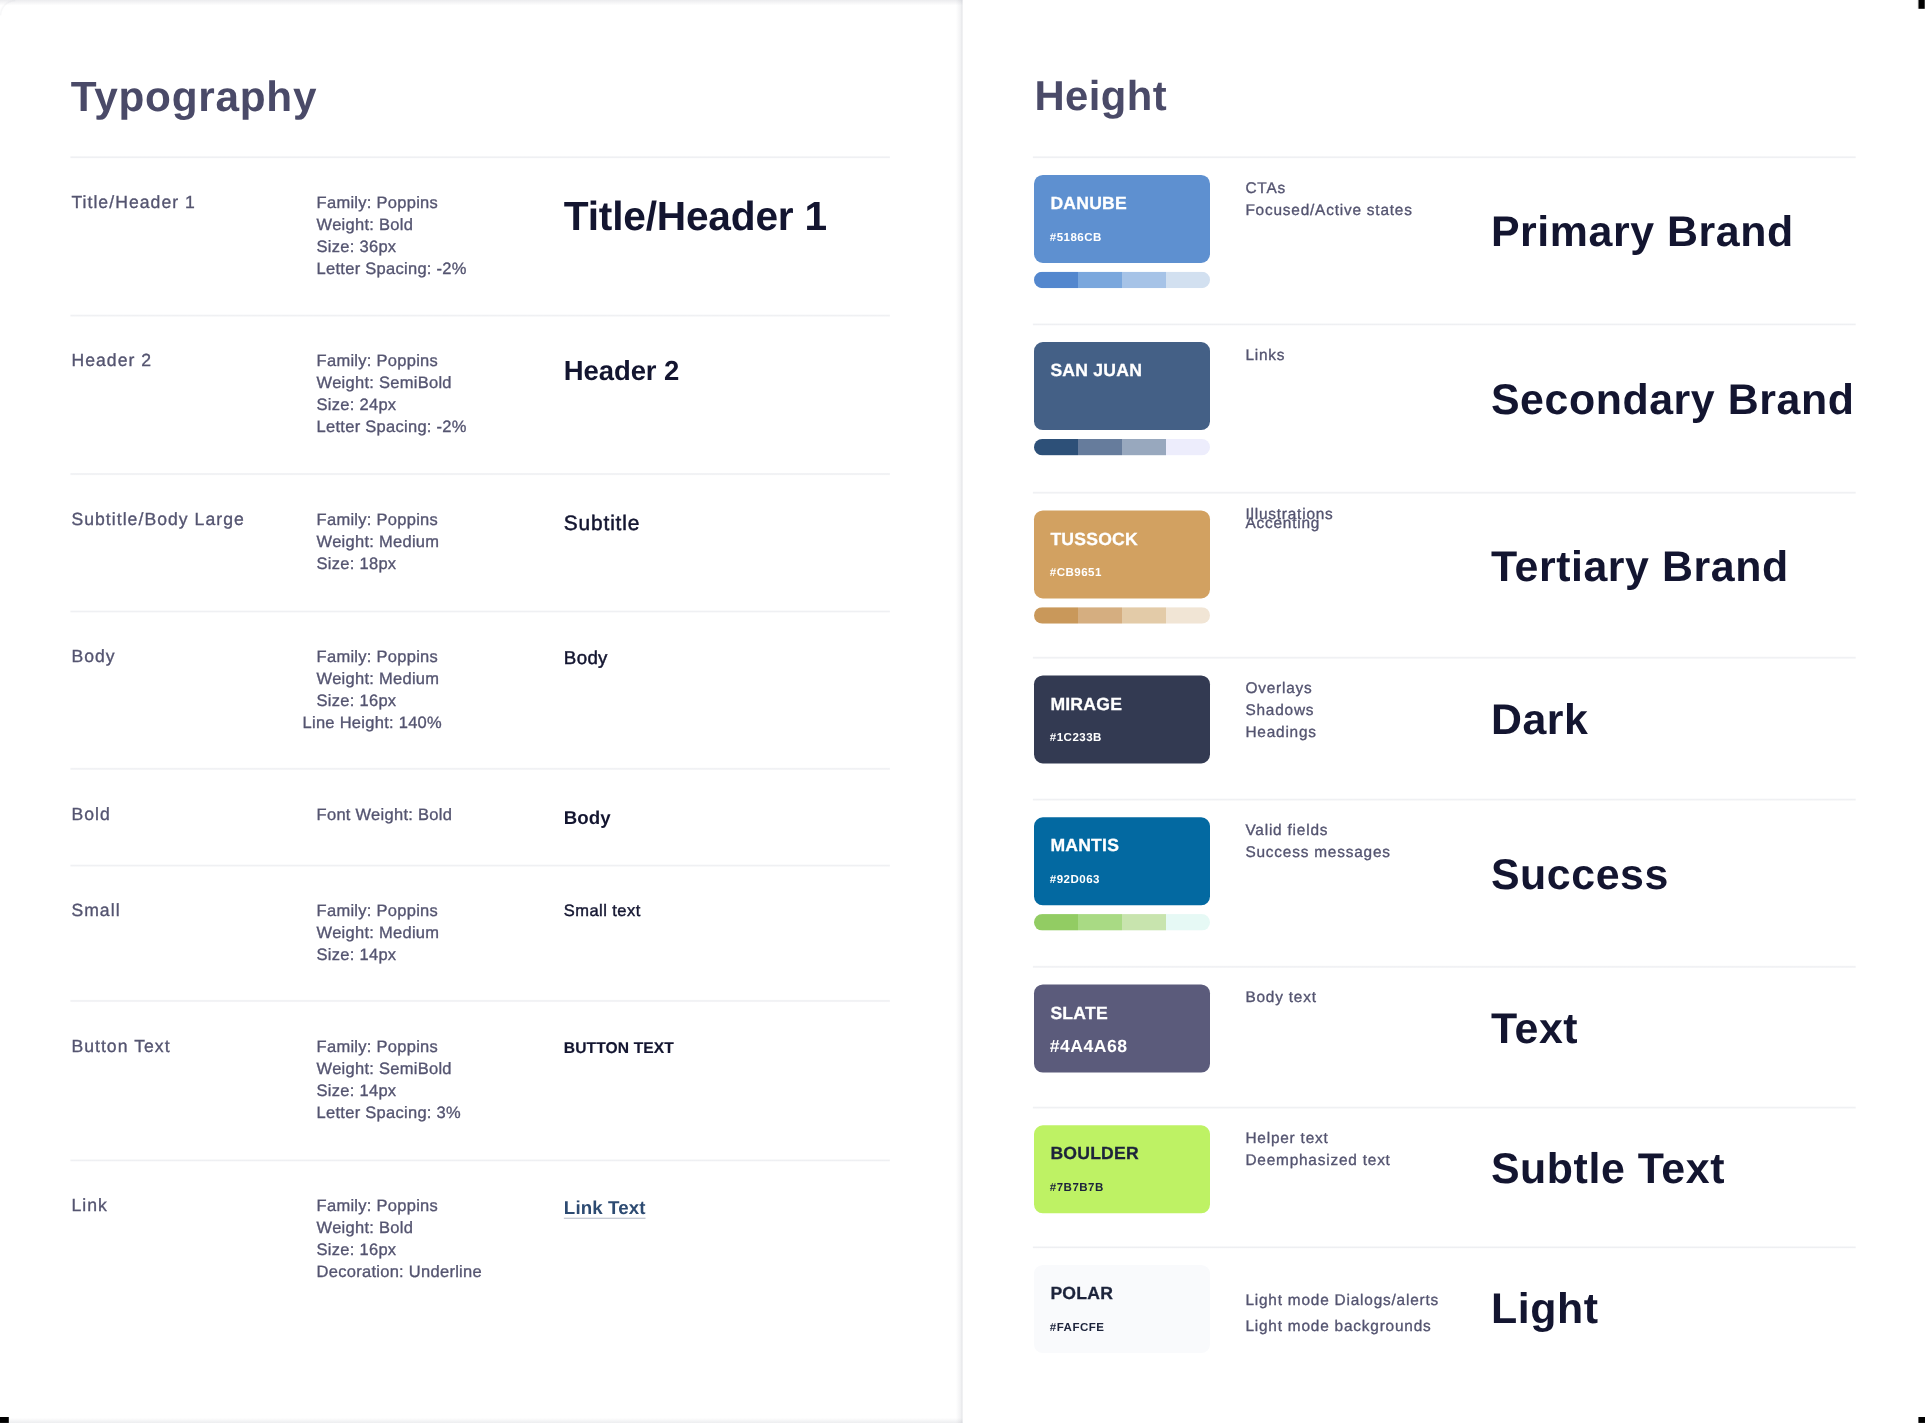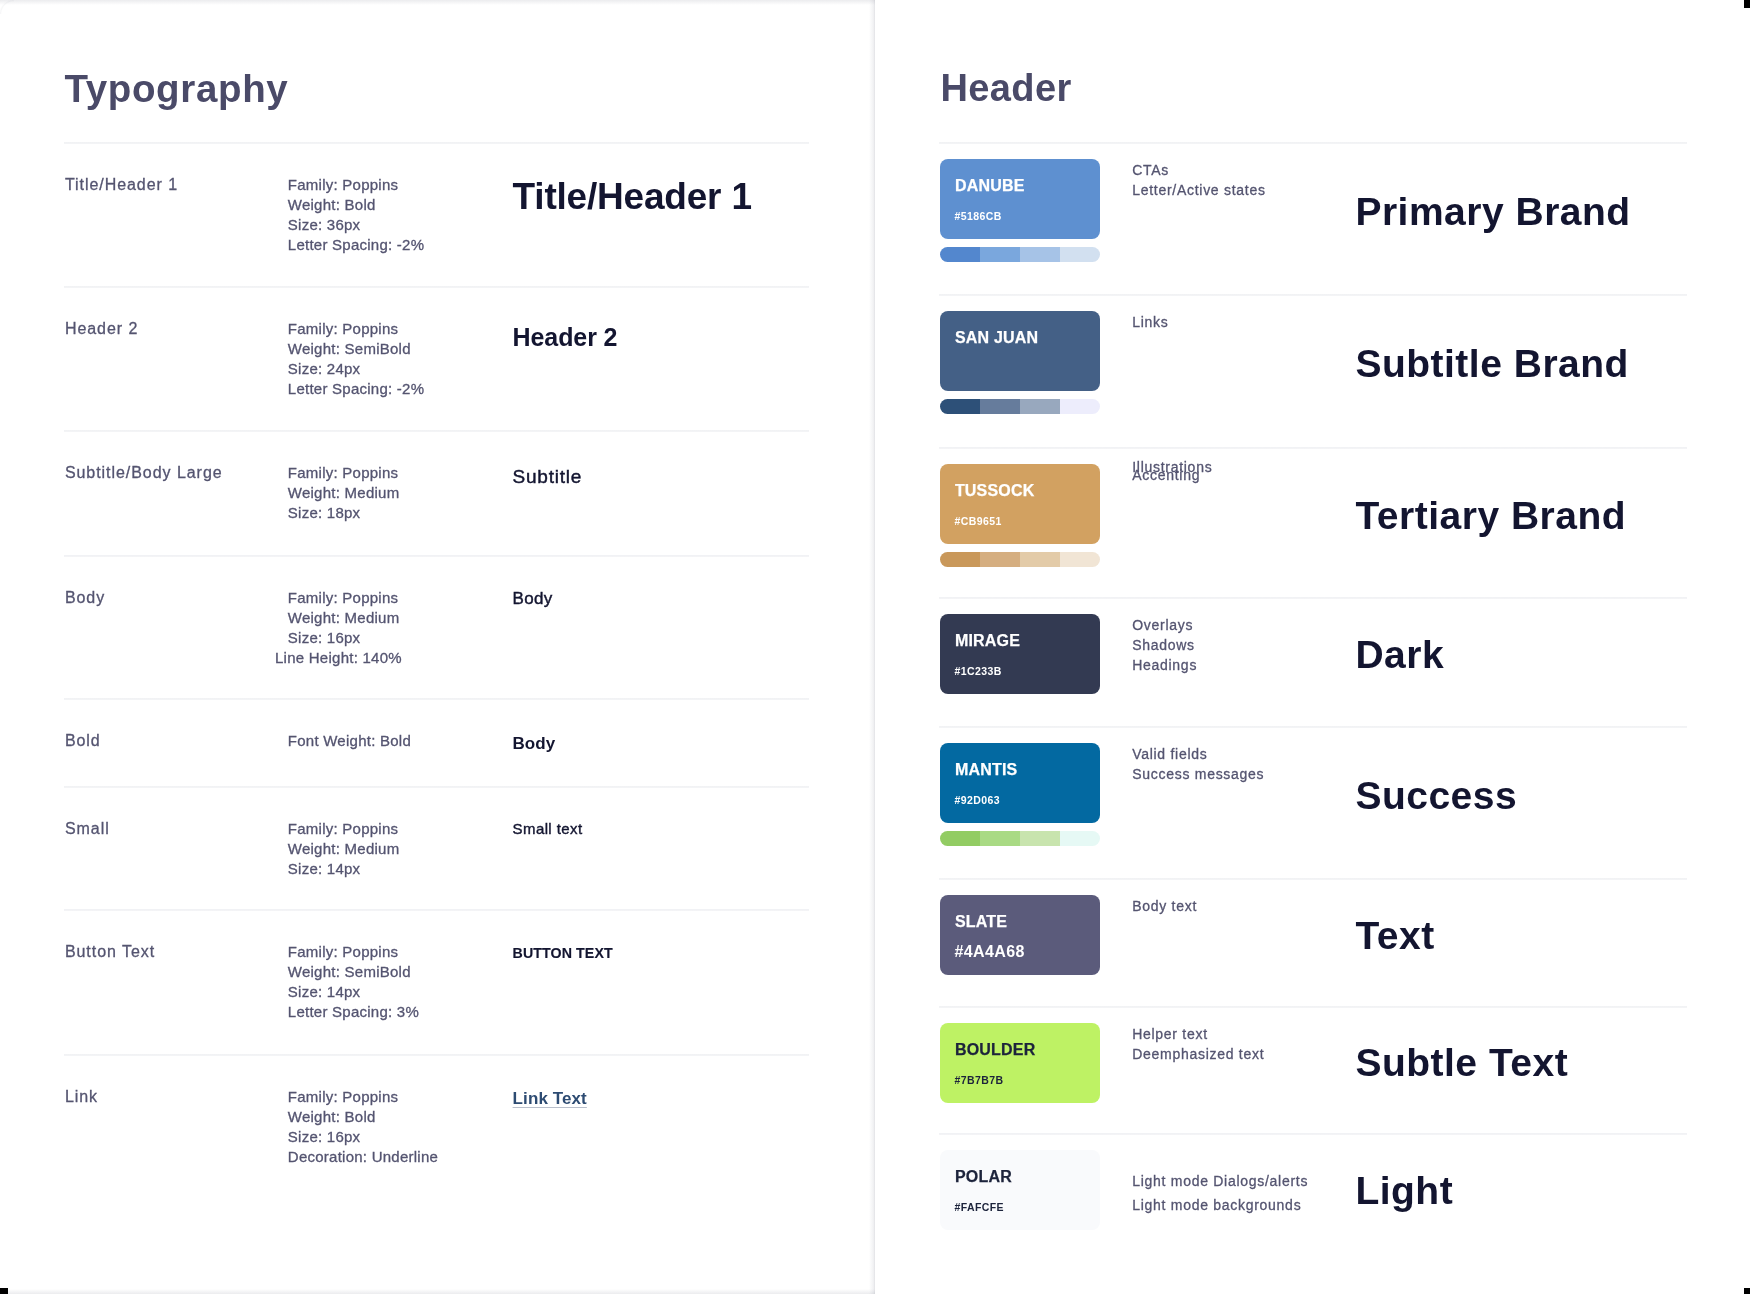--- a/index.html
+++ b/index.html
@@ -55,21 +55,21 @@
 <body>
 
 <div class="page">
   <div class="card-left"></div>
   <div class="sh-right"></div>
   <div class="sh-top"></div>
   <div class="sh-bottom"></div>
   <div class="corner-tl"></div>
   <div class="layer" id="stage">
     <div class="t sect-title" id="typography-title" style="left: 64.4px; top: 69.61px; font-size: 38.5px; line-height: 38.5px; letter-spacing: 0.65px; font-weight: bold;">Typography</div>
-    <div class="t sect-title" id="colors-title" style="left: 940.4px; top: 68.73px; font-size: 38px; line-height: 38px; letter-spacing: 0.4px; font-weight: bold;">Header</div>
+    <div class="t sect-title" id="colors-title" style="left: 940.4px; top: 68.73px; font-size: 38px; line-height: 38px; letter-spacing: 0.4px; font-weight: bold;">Height</div>
   <div class="hr" style="left: 64px; top: 142px; width: 745px;"></div>
       <div class="ty-row">
     <div class="t ty-label" style="left: 64.9px; top: 176.86px; font-size: 16px; line-height: 16px; letter-spacing: 0.95px;">Title/Header 1</div>
     <div class="t ty-sample" style="left: 512.6px; top: 177.88px; font-size: 37px; line-height: 37px; letter-spacing: -0.2px; font-weight: bold;">Title/Header 1</div>
   <div class="t ty-spec" style="left: 287.8px; top: 177.4px; font-size: 15px; line-height: 15px; letter-spacing: 0.25px;">Family: Poppins</div>
         <div class="t ty-spec" style="left: 287.8px; top: 197.4px; font-size: 15px; line-height: 15px; letter-spacing: 0.25px;">Weight: Bold</div>
         <div class="t ty-spec" style="left: 287.8px; top: 217.4px; font-size: 15px; line-height: 15px; letter-spacing: 0.25px;">Size: 36px</div>
         <div class="t ty-spec" style="left: 287.8px; top: 237.4px; font-size: 15px; line-height: 15px; letter-spacing: 0.25px;">Letter Spacing: -2%</div>
       </div>
       <div class="hr" style="left: 64px; top: 286px; width: 745px;"></div>
@@ -137,35 +137,35 @@
       <div class="t sw-hex" style="left: 14.9px; top: 52.31px; font-size: 10.5px; line-height: 10.5px; letter-spacing: 0.42px; font-weight: bold; color: rgb(255, 255, 255);">#5186CB</div>
     </div>
     <div class="tint" style="left: 939.5px; top: 247px;">
           <i style="background: rgb(83, 135, 206);"></i>
           <i style="background: rgb(122, 167, 221);"></i>
           <i style="background: rgb(166, 195, 231);"></i>
           <i style="background: rgb(210, 224, 240);"></i>
         </div>
     <div class="t cl-role" style="left: 1355.4px; top: 191.99px; font-size: 39px; line-height: 39px; letter-spacing: 0.5px; font-weight: bold;">Primary Brand</div>
   <div class="t cl-use" style="left: 1132.2px; top: 162.55px; font-size: 14px; line-height: 14px; letter-spacing: 0.72px;">CTAs</div>
-        <div class="t cl-use" style="left: 1132.2px; top: 182.55px; font-size: 14px; line-height: 14px; letter-spacing: 0.72px;">Letter/Active states</div>
+        <div class="t cl-use" style="left: 1132.2px; top: 182.55px; font-size: 14px; line-height: 14px; letter-spacing: 0.72px;">Focused/Active states</div>
       </div>
       <div class="hr" style="left: 939px; top: 294px; width: 748px;"></div>
       <div class="cl-row">
     <div class="sw" style="left: 939.5px; top: 311px; background: rgb(68, 96, 134);">
       <div class="t sw-name" style="left: 15.4px; top: 18.66px; font-size: 16px; line-height: 16px; letter-spacing: 0.2px; font-weight: bold; color: rgb(255, 255, 255); -webkit-text-stroke: 0.25px rgb(255, 255, 255);">SAN JUAN</div>
       <div class="t sw-hex" style="left: 14.9px; top: 52.31px; font-size: 10.5px; line-height: 10.5px; letter-spacing: 0.42px; font-weight: bold; color: rgb(255, 255, 255); margin-top: 40px;">#2F4E76</div>
     </div>
     <div class="tint" style="left: 939.5px; top: 399px;">
           <i style="background: rgb(45, 80, 120);"></i>
           <i style="background: rgb(102, 124, 156);"></i>
           <i style="background: rgb(152, 168, 190);"></i>
           <i style="background: rgb(237, 237, 252);"></i>
         </div>
-    <div class="t cl-role" style="left: 1355.4px; top: 344.49px; font-size: 39px; line-height: 39px; letter-spacing: 0.5px; font-weight: bold;">Subtitle Brand</div>
+    <div class="t cl-role" style="left: 1355.4px; top: 344.49px; font-size: 39px; line-height: 39px; letter-spacing: 0.5px; font-weight: bold;">Secondary Brand</div>
   <div class="t cl-use" style="left: 1132.2px; top: 314.55px; font-size: 14px; line-height: 14px; letter-spacing: 0.72px;">Links</div>
       </div>
       <div class="hr" style="left: 939px; top: 447px; width: 748px;"></div>
       <div class="cl-row">
     <div class="sw" style="left: 939.5px; top: 464px; background: rgb(210, 161, 97);">
       <div class="t sw-name" style="left: 15.4px; top: 18.66px; font-size: 16px; line-height: 16px; letter-spacing: 0.2px; font-weight: bold; color: rgb(255, 255, 255); -webkit-text-stroke: 0.25px rgb(255, 255, 255);">TUSSOCK</div>
       <div class="t sw-hex" style="left: 14.9px; top: 52.31px; font-size: 10.5px; line-height: 10.5px; letter-spacing: 0.42px; font-weight: bold; color: rgb(255, 255, 255);">#CB9651</div>
     </div>
     <div class="tint" style="left: 939.5px; top: 552px;">
           <i style="background: rgb(201, 152, 90);"></i>

